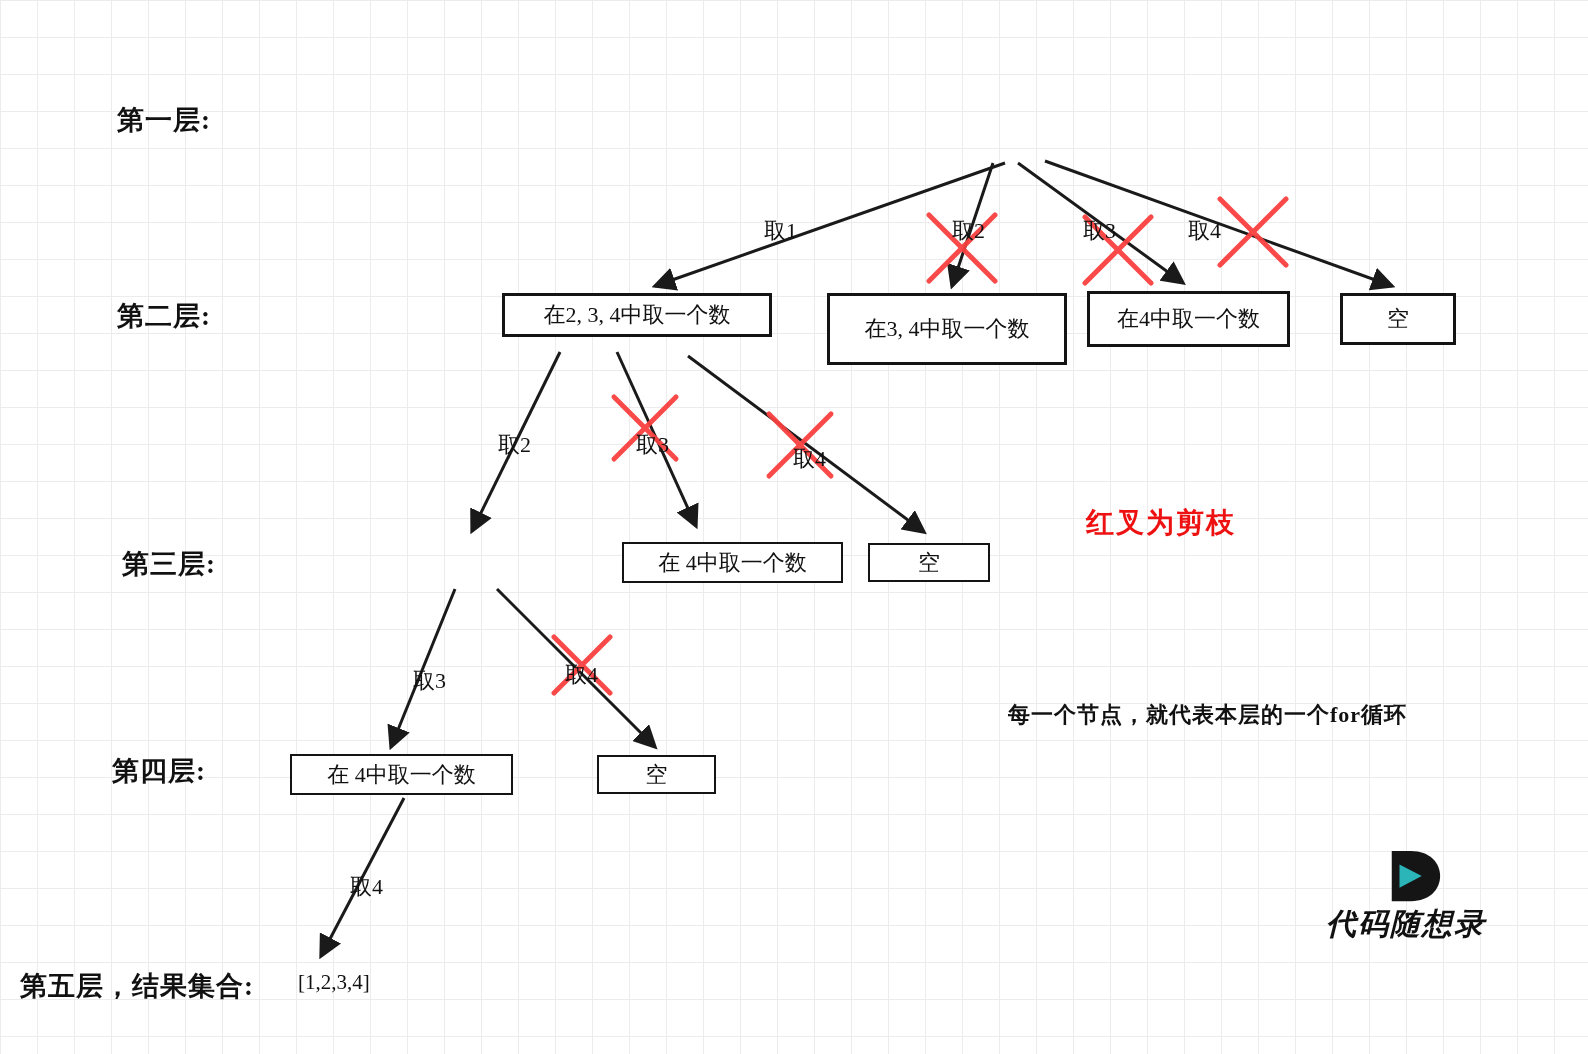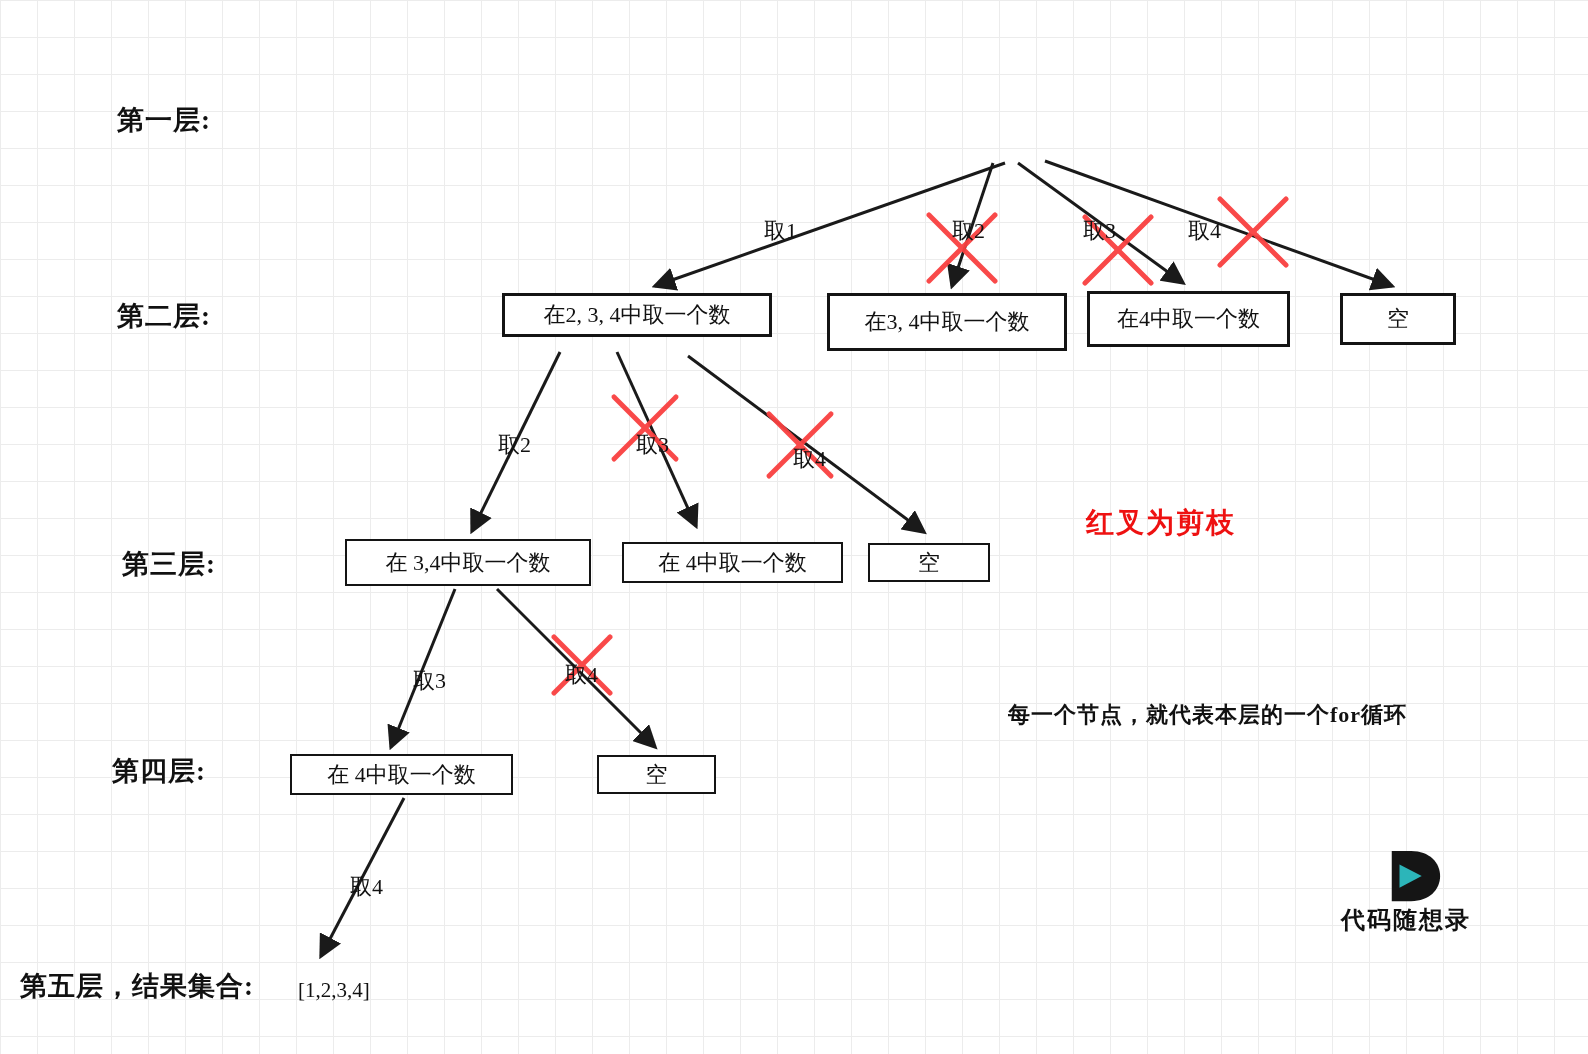--- a/index.html
+++ b/index.html
@@ -34,36 +34,36 @@
     display:flex;align-items:center;justify-content:center;
     font-size:22px;color:#111;white-space:nowrap;
   }
   .node.thin{border-width:2px;}
   .edge-label{
     position:absolute;z-index:3;
     font-size:22px;color:#111;white-space:nowrap;
   }
   .result{
     position:absolute;left:298px;top:970px;z-index:3;
-    font-size:21px;color:#111;margin-top:8px;
+    font-size:21px;color:#111;
   }
   .note-red{
     position:absolute;left:1086px;top:504px;z-index:3;
     font-size:28px;font-weight:700;color:#ee1111;letter-spacing:2px;
   }
   .note-black{
     position:absolute;left:1008px;top:700px;z-index:3;
     font-size:22px;font-weight:700;color:#111;letter-spacing:1px;
     white-space:nowrap;
   }
   .logo-d{position:absolute;left:1385px;top:848px;z-index:3;}
   .logo-text{
     position:absolute;left:1316px;top:904px;width:180px;z-index:3;
-    font-size:24px;font-weight:700;color:#111;text-align:center;
-    letter-spacing:2px;white-space:nowrap;
+    font-size:30px;font-weight:700;color:#111;text-align:center;
+    letter-spacing:2px;font-style:italic;white-space:nowrap;
   }
 </style>
 </head>
 <body>
 
 <div class="canvas">
 
   <svg class="edges" width="1588" height="1054">
     <defs>
       <marker id="arrow" viewBox="0 0 10 10" refX="8.5" refY="5" markerWidth="8" markerHeight="8" orient="auto-start-reverse">
@@ -111,24 +111,23 @@
   </svg>
 
 
   <div class="layer-label" style="left:117px;top:102px;">第一层:</div>
   <div class="layer-label" style="left:117px;top:298px;">第二层:</div>
   <div class="layer-label" style="left:122px;top:546px;">第三层:</div>
   <div class="layer-label" style="left:112px;top:753px;">第四层:</div>
   <div class="layer-label" style="left:2px;top:968px;padding-left:18px;">第五层，结果集合:</div>
 
   <div class="node" style="left:502px;top:293px;width:270px;height:44px;">在2, 3, 4中取一个数</div>
-  <div class="node" style="left:827px;top:293px;width:240px;height:58px;">在3, 4中取一个数</div>
+  <div class="node" style="left:827px;top:293px;width:240px;height:72px;">在3, 4中取一个数</div>
   <div class="node" style="left:1087px;top:291px;width:203px;height:56px;">在4中取一个数</div>
   <div class="node" style="left:1340px;top:293px;width:116px;height:52px;">空</div>
-  <div class="node thin" style="left:345px;top:539px;width:246px;height:47px;">在 3,4中取一个数</div>
   <div class="node thin" style="left:622px;top:542px;width:221px;height:41px;">在 4中取一个数</div>
   <div class="node thin" style="left:868px;top:543px;width:122px;height:39px;">空</div>
   <div class="node thin" style="left:290px;top:754px;width:223px;height:41px;">在 4中取一个数</div>
   <div class="node thin" style="left:597px;top:755px;width:119px;height:39px;">空</div>
 
   <div class="edge-label" style="left:764px;top:216px;">取1</div>
   <div class="edge-label" style="left:952px;top:216px;">取2</div>
   <div class="edge-label" style="left:1083px;top:216px;">取3</div>
   <div class="edge-label" style="left:1188px;top:216px;">取4</div>
   <div class="edge-label" style="left:498px;top:430px;">取2</div>

